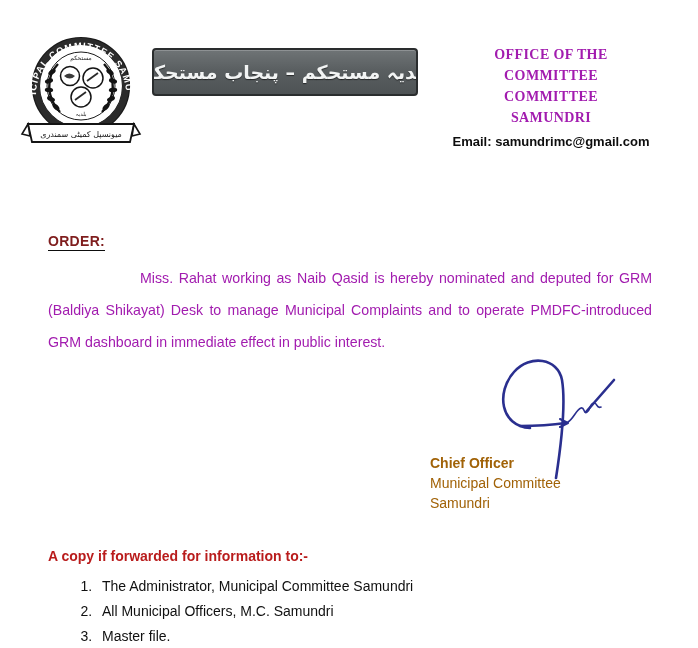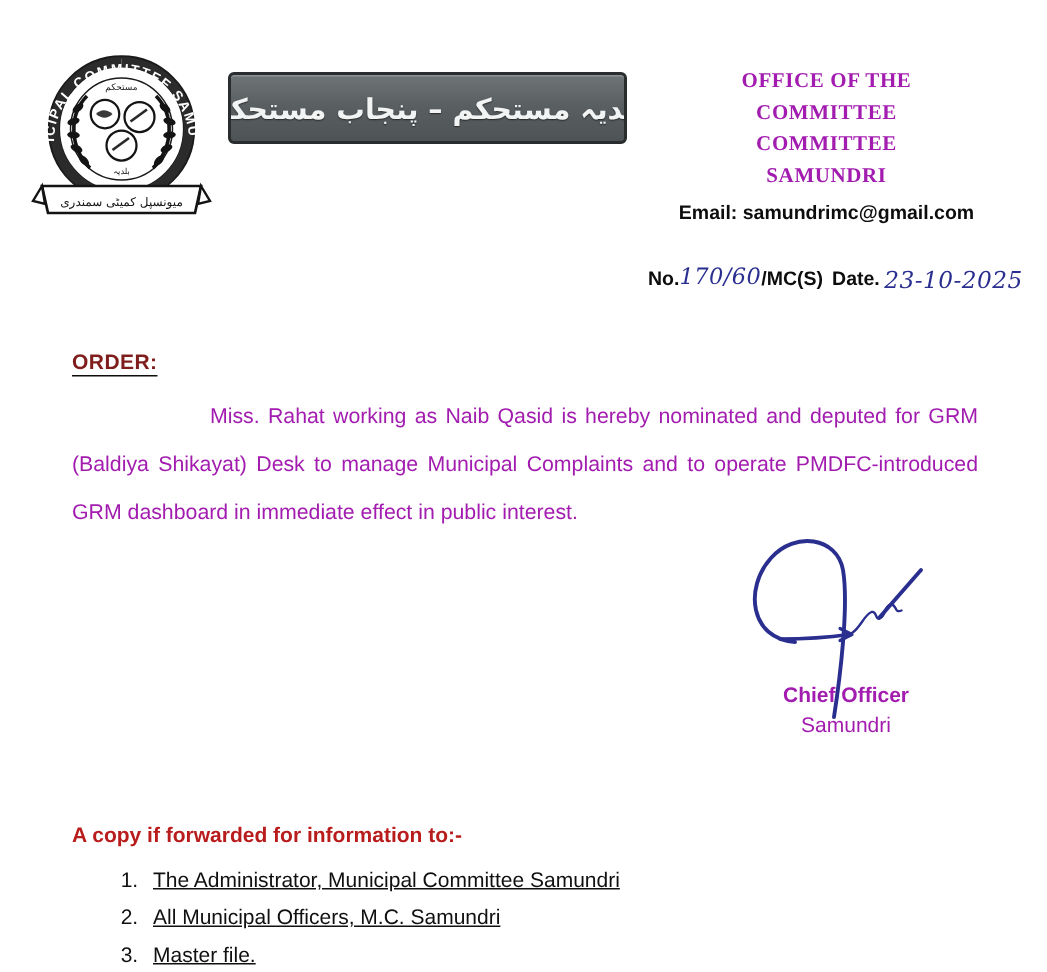--- a/index.html
+++ b/index.html
@@ -152,22 +152,22 @@
     height: 130px;
     pointer-events: none;
   }
   .signature-ink svg { display: block; width: 236px; height: 130px; }
 
   .sign-block {
     position: absolute;
     left: 430px;
     top: 453px;
     width: 268px;
-    text-align: center;
-    color: #a21caf;
+    text-align: left;
+    color: #a16207;
   }
   .sign-title {
     font-size: 14px;
     font-weight: 700;
     line-height: 20px;
   }
   .sign-org {
     font-size: 14px;
     font-weight: 400;
     line-height: 20px;
@@ -186,21 +186,21 @@
     position: absolute;
     left: 62px;
     top: 574px;
     margin: 0;
     padding: 0 0 0 34px;
     list-style: decimal;
     font-size: 14px;
     line-height: 25px;
     color: #101010;
   }
-  .copy-list li { padding-left: 6px; text-decoration: underline; }
+  .copy-list li { padding-left: 6px; }
 </style>
 </head>
 <body>
 
 <div class="header">
 
   <div class="seal">
     <svg viewBox="0 0 126 126" xmlns="http://www.w3.org/2000/svg">
       <defs>
         <path id="arcTop" d="M 18,70 A 45,45 0 0 1 108,70" fill="none"></path>
@@ -260,28 +260,20 @@
   </div>
 
   <div class="office-block">
     <div class="office-line">OFFICE OF THE</div>
     <div class="office-line">COMMITTEE</div>
     <div class="office-line">COMMITTEE</div>
     <div class="office-line">SAMUNDRI</div>
     <div class="contact-line">Email: samundrimc@gmail.com</div>
   </div>
 
-  <div class="ref-row">
-    <span>No.</span>
-    <span class="ink refno">170/60</span>
-    <span>/MC(S)</span>
-    <span style="width:6px; display:inline-block;"></span>
-    <span>Date.</span>
-    <span class="ink date">23-10-2025</span>
-  </div>
 </div>
 
 <div class="order-heading">ORDER:</div>
 
 <div class="body-text">
   <span class="indent"></span><span>Miss. Rahat working as Naib Qasid is hereby nominated and deputed for GRM (Baldiya  Shikayat)  Desk to manage Municipal Complaints and to operate PMDFC-introduced GRM dashboard in immediate effect in public interest.</span>
 </div>
 
 <div class="signature-ink">
   <svg viewBox="0 0 236 130" xmlns="http://www.w3.org/2000/svg">
@@ -295,20 +287,21 @@
       <path d="M 106,70 C 112,66 114,58 119,56 C 123,55 121,62 125,60
                C 129,58 127,52 132,51 C 136,51 134,57 139,55" stroke-width="1.6"></path>
 
       <path d="M 124,60 L 152,28" stroke-width="2.6"></path>
     </g>
   </svg>
 </div>
 
 <div class="sign-block">
   <div class="sign-title">Chief Officer</div>
+  <div class="sign-org">Municipal Committee</div>
   <div class="sign-org">Samundri</div>
 </div>
 
 <div class="copy-heading">A copy if forwarded for information to:-</div>
 
 <ol class="copy-list">
   <li>The Administrator, Municipal Committee Samundri</li>
   <li>All Municipal Officers, M.C. Samundri</li>
   <li>Master file.</li>
 </ol>

